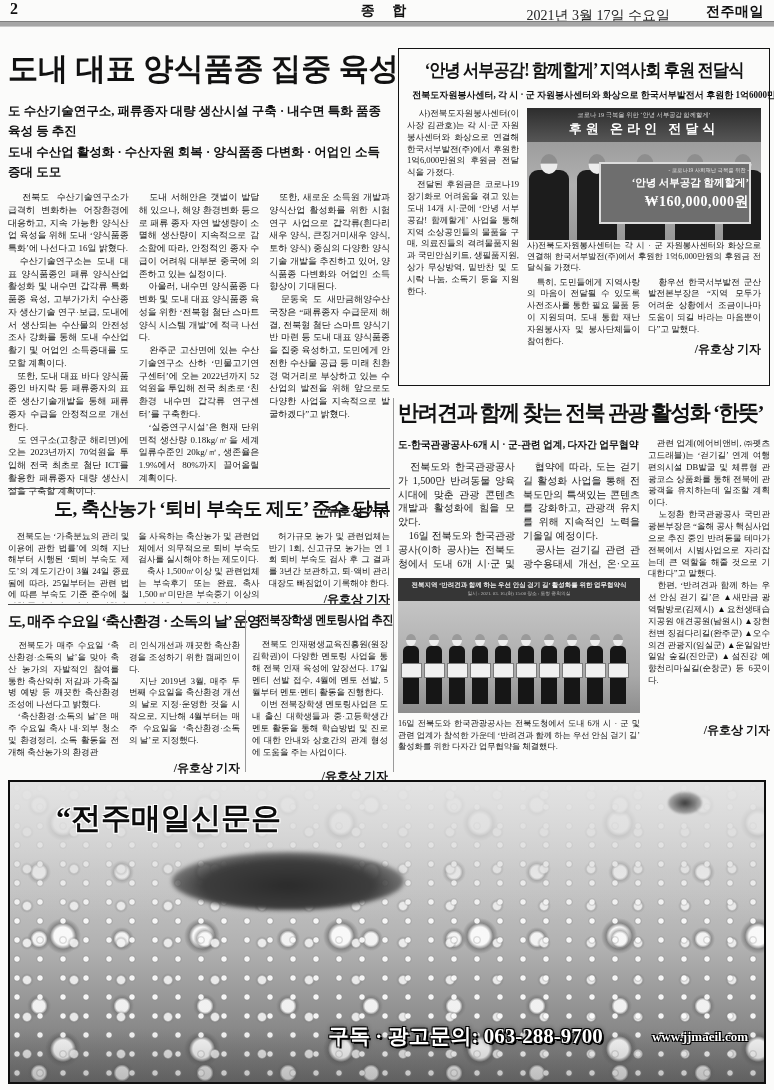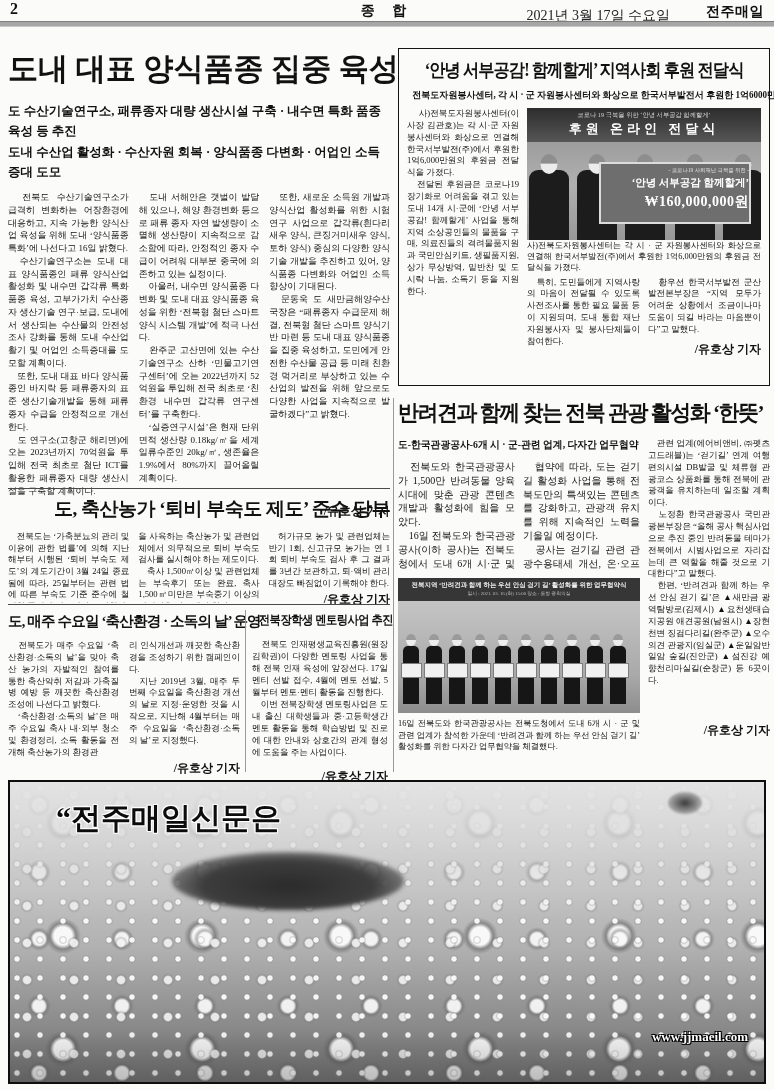--- a/index.html
+++ b/index.html
@@ -264,16 +264,17 @@
 　한편, ‘반려견과 함께 하는 우선 안심 걷기 길’은 ▲새만금 광역탐방로(김제시) ▲요천생태습지공원 애견공원(남원시) ▲장현천변 징검다리길(완주군) ▲오수의견 관광지(임실군) ▲운일암반일암 숲길(진안군) ▲섬진강 예향천리마실길(순창군) 등 6곳이다.</div>
         <div class="byline">/유호상 기자</div>
       </div>
     </div>
   </section>
 
   <section class="ad">
     <div class="ad-tree"></div>
     <div class="ad-tree2"></div>
     <div class="ad-q1">“전주매일신문은</div>
+    <div class="ad-contact">구독 · 광고문의: 063-288-9700</div>
     <div class="ad-site">www.jjmaeil.com</div>
   </section>
 
 </div>
 
 </body></html>

